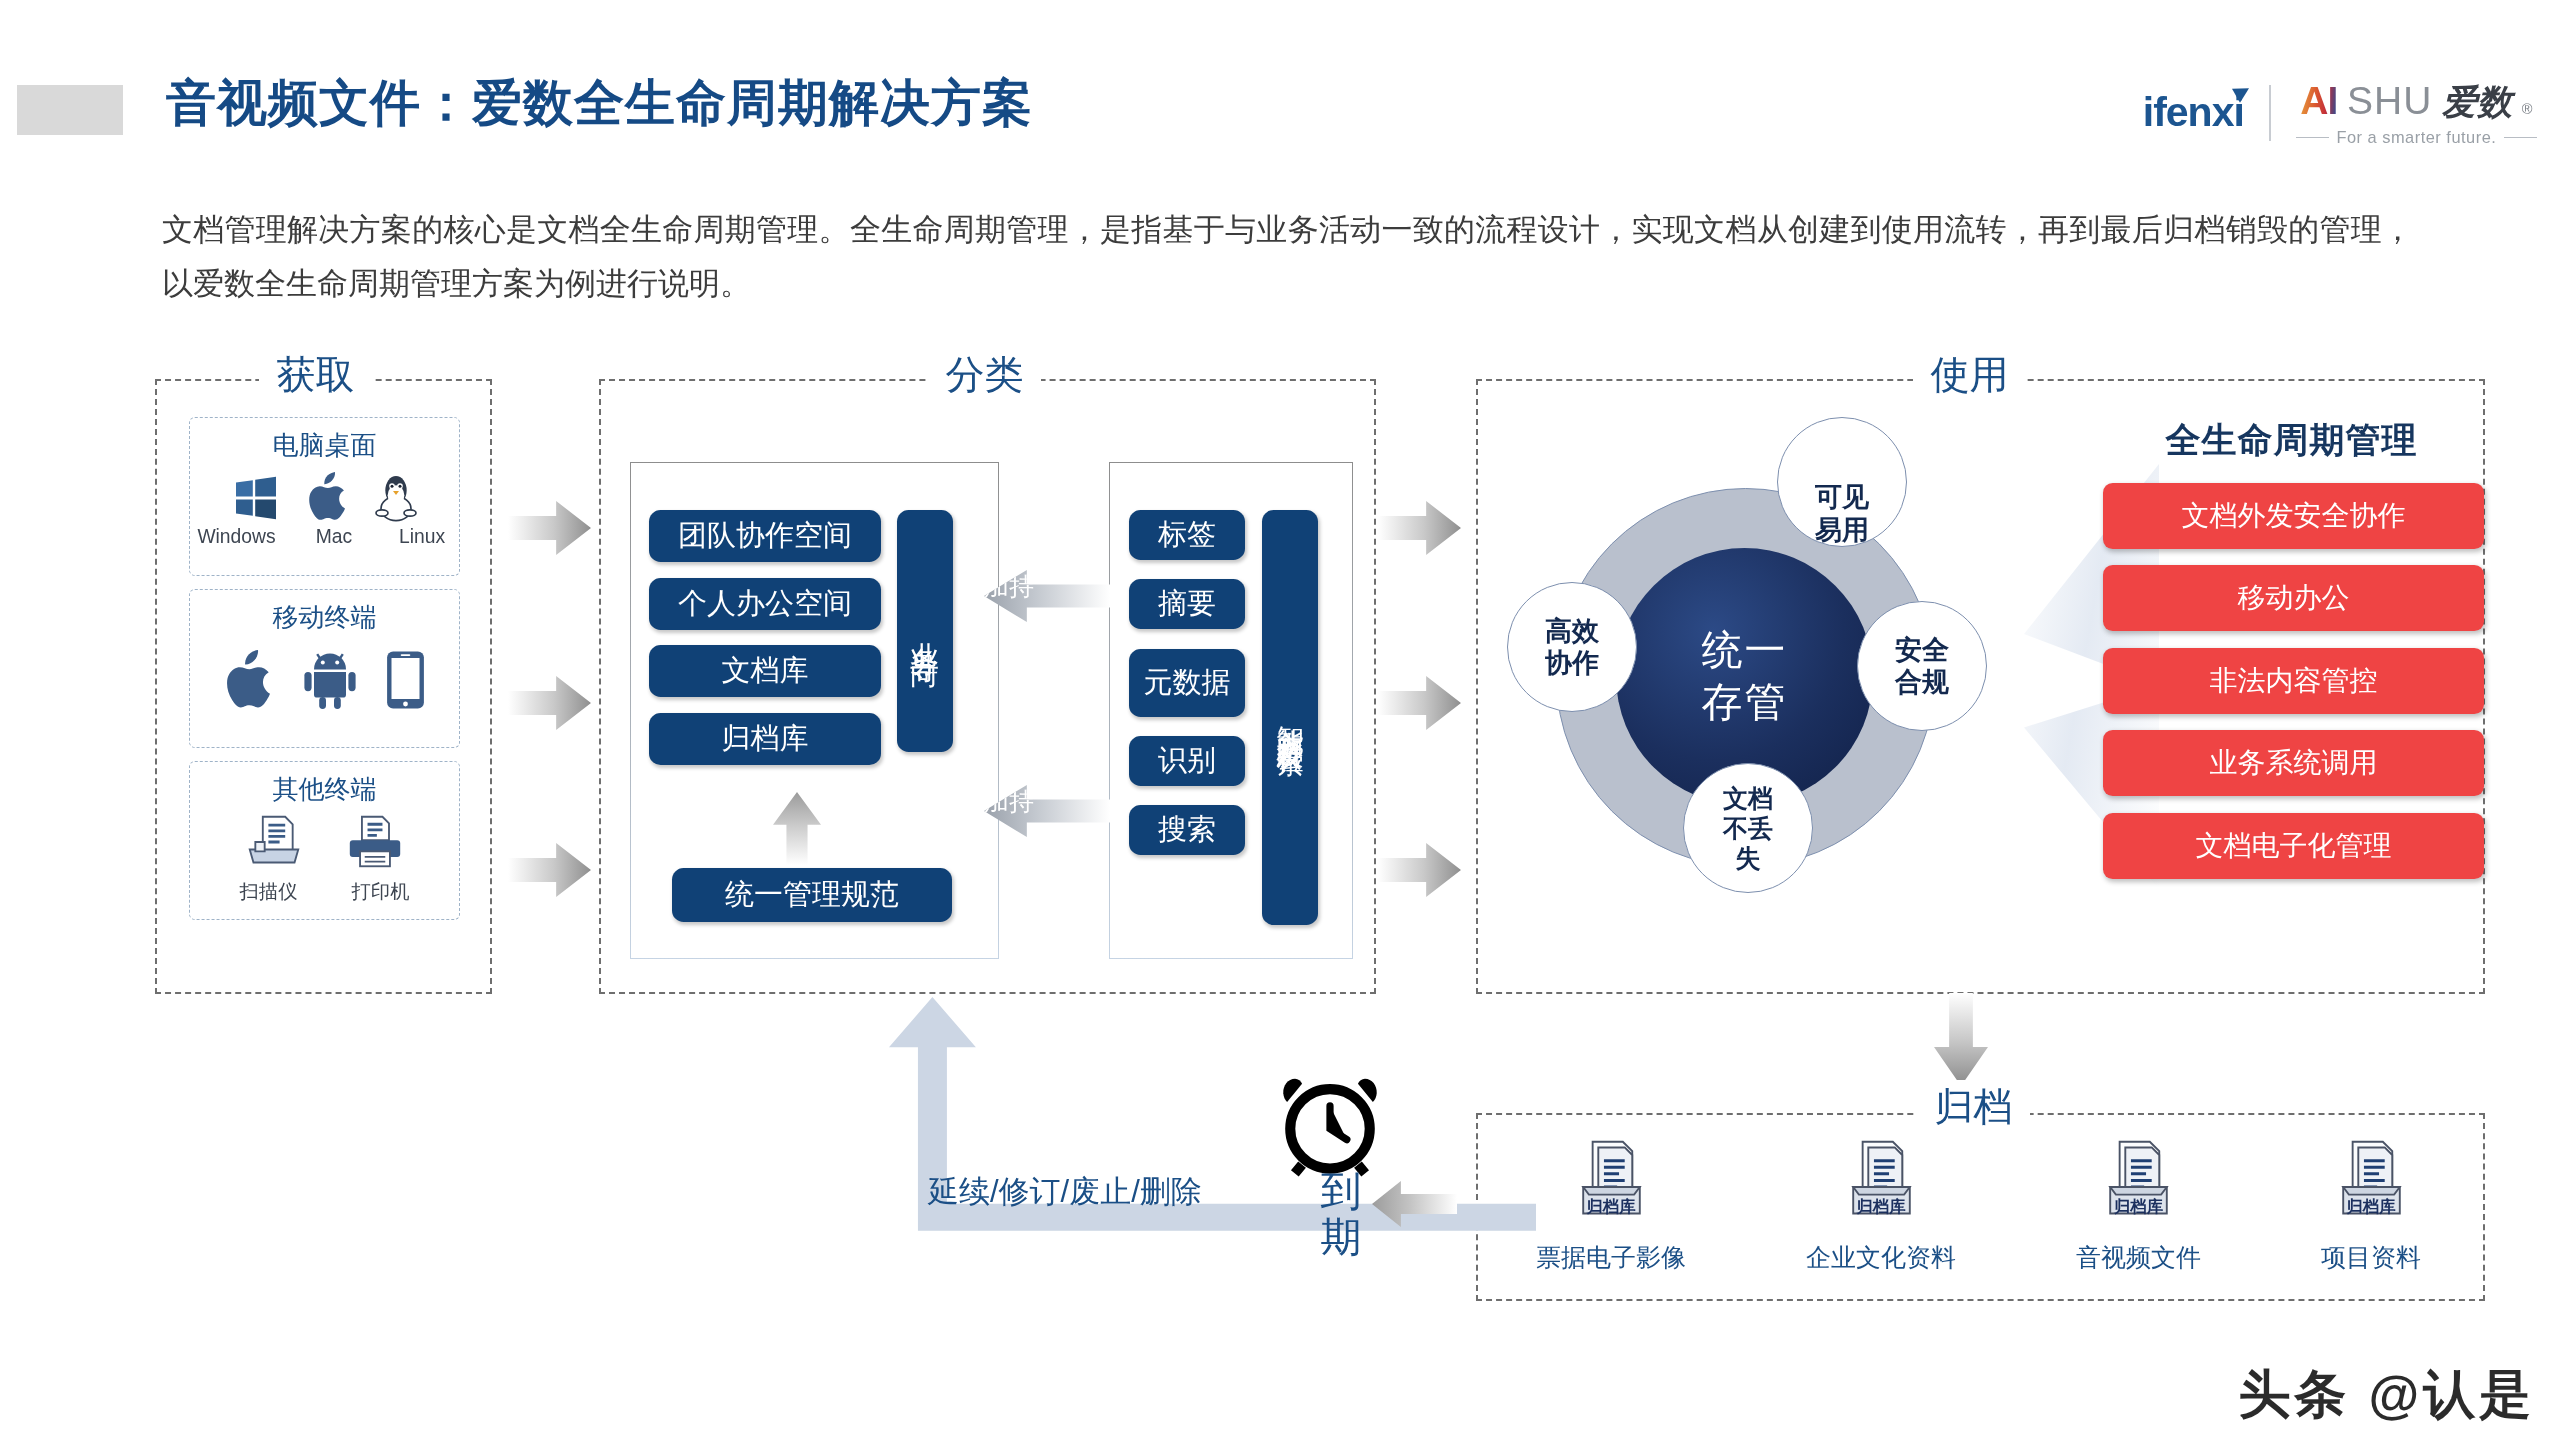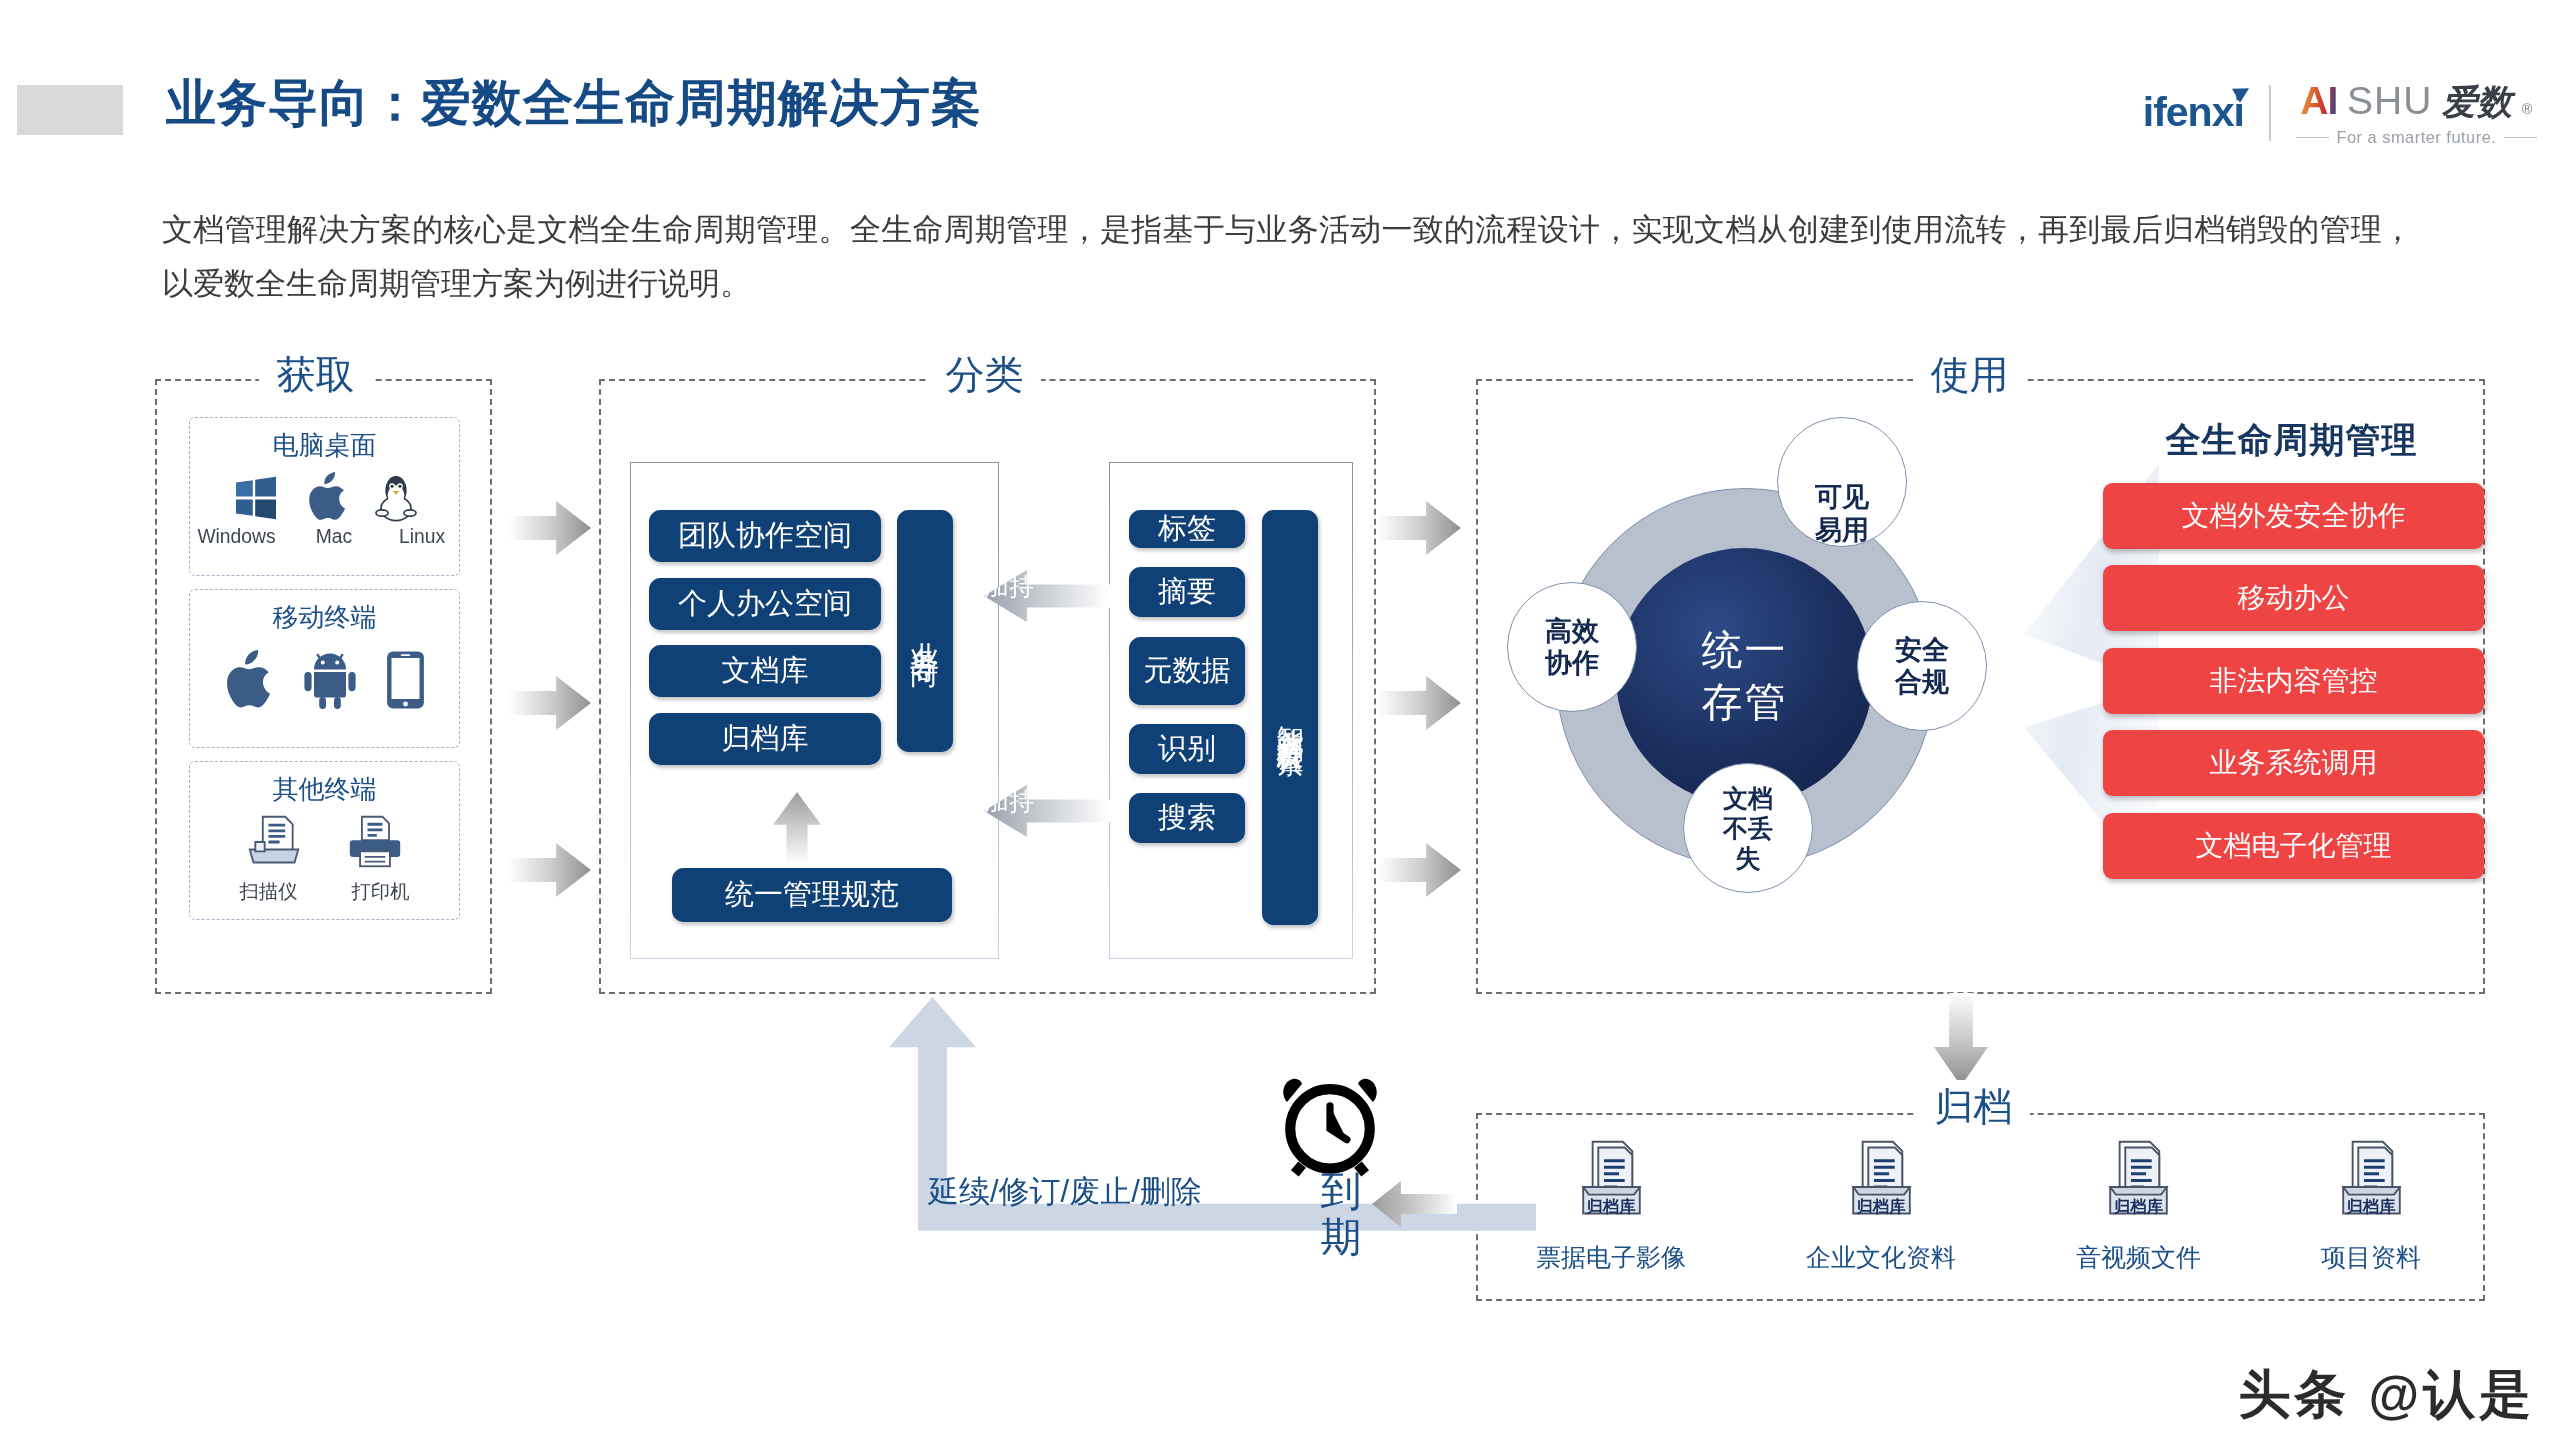--- a/index.html
+++ b/index.html
@@ -194,21 +194,21 @@
   
   #watermark{
     right:41px;bottom:19.3px;font-size:52px;color:#1a1a1a;font-weight:bold;
     letter-spacing:3.9px;opacity:.92;white-space:nowrap;
   }
 </style>
 </head>
 <body>
 
 <div class="abs" id="header-accent"></div>
-<div class="abs" id="page-title">业务导向：爱数全生命周期解决方案</div>
+<div class="abs" id="page-title">音视频文件：爱数全生命周期解决方案</div>
 
 <div class="abs" id="brand-area">
   <div id="ifenxi-logo">
     <span>ifenxi</span>
     <span class="swoosh"></span>
   </div>
   <div id="brand-divider"></div>
   <div id="aishu-logo">
     <div id="aishu-row">
       <span id="aishu-ai">AI</span>
@@ -325,21 +325,21 @@
   <div class="pill" style="height:52px;">个人办公空间</div>
   <div class="pill" style="height:52px;">文档库</div>
   <div class="pill" style="height:52px;">归档库</div>
 </div>
 <div class="abs pill-v" style="left:897px;top:510px;width:56px;height:242px;">业务导向</div>
 <div class="abs" id="arrow-up-small"></div>
 <div class="abs pill" style="left:672px;top:868px;width:280px;height:54px;">统一管理规范</div>
 
 <div class="abs inner-card" id="card-right"></div>
 <div class="abs" style="left:1129px;top:510px;width:116px;display:flex;flex-direction:column;gap:19.3px;">
-  <div class="pill" style="height:38px;">标签</div>
+  <div class="pill" style="height:50px;">标签</div>
   <div class="pill" style="height:50px;">摘要</div>
   <div class="pill" style="height:68px;">元数据</div>
   <div class="pill" style="height:50px;">识别</div>
   <div class="pill" style="height:50px;">搜索</div>
 </div>
 <div class="abs pill-v" style="left:1262px;top:510px;width:56px;height:415px;font-size:27px;letter-spacing:2.9px;">智能内容分析及检索</div>
 
 <div class="abs arrow-l" style="left:984px;top:570px;">
   <span>加持</span>
 </div>

